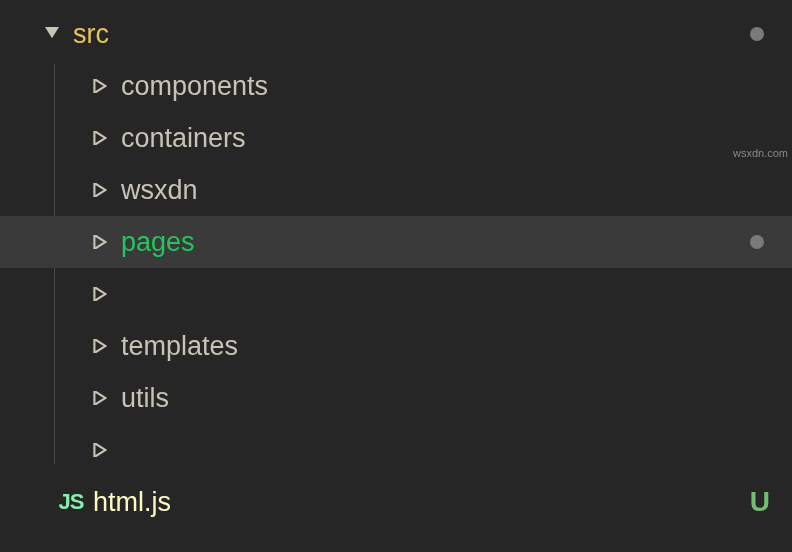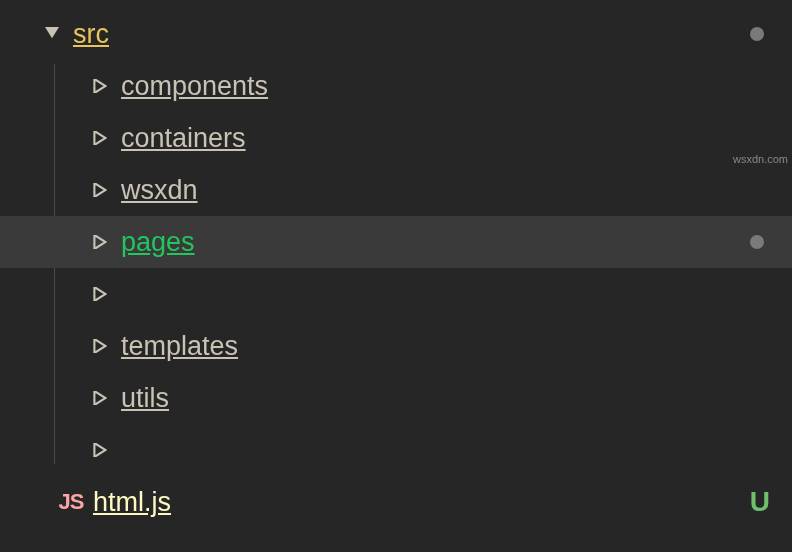--- a/index.html
+++ b/index.html
@@ -58,28 +58,27 @@
     }
     .icon-slot {
       width: 32px;
       margin-right: 6px;
       flex-shrink: 0;
       display: flex;
       align-items: center;
       justify-content: center;
     }
     .js-icon {
-      color: #fca5a5;
+      color: #86efac;
       font-weight: 700;
       font-size: 22px;
       letter-spacing: -1px;
     }
     .label {
       font-weight: 400;
-      text-decoration: underline;
     }
     .label-src {
       color: #e8c45a;
     }
     .label-default {
       color: #c9c3b5;
     }
     .label-selected {
       color: #22c55e;
       text-align: right;
@@ -98,21 +97,21 @@
     .status-letter {
       position: absolute;
       right: 22px;
       color: #6fbf6f;
       font-weight: 600;
       font-size: 28px;
     }
     .watermark {
       position: absolute;
       right: 4px;
-      top: 153px;
+      top: 147px;
       font-size: 11px;
       color: #888;
       font-family: Arial, sans-serif;
     }
   </style>
 </head>
 <body>
 
 <div class="tree">
 

